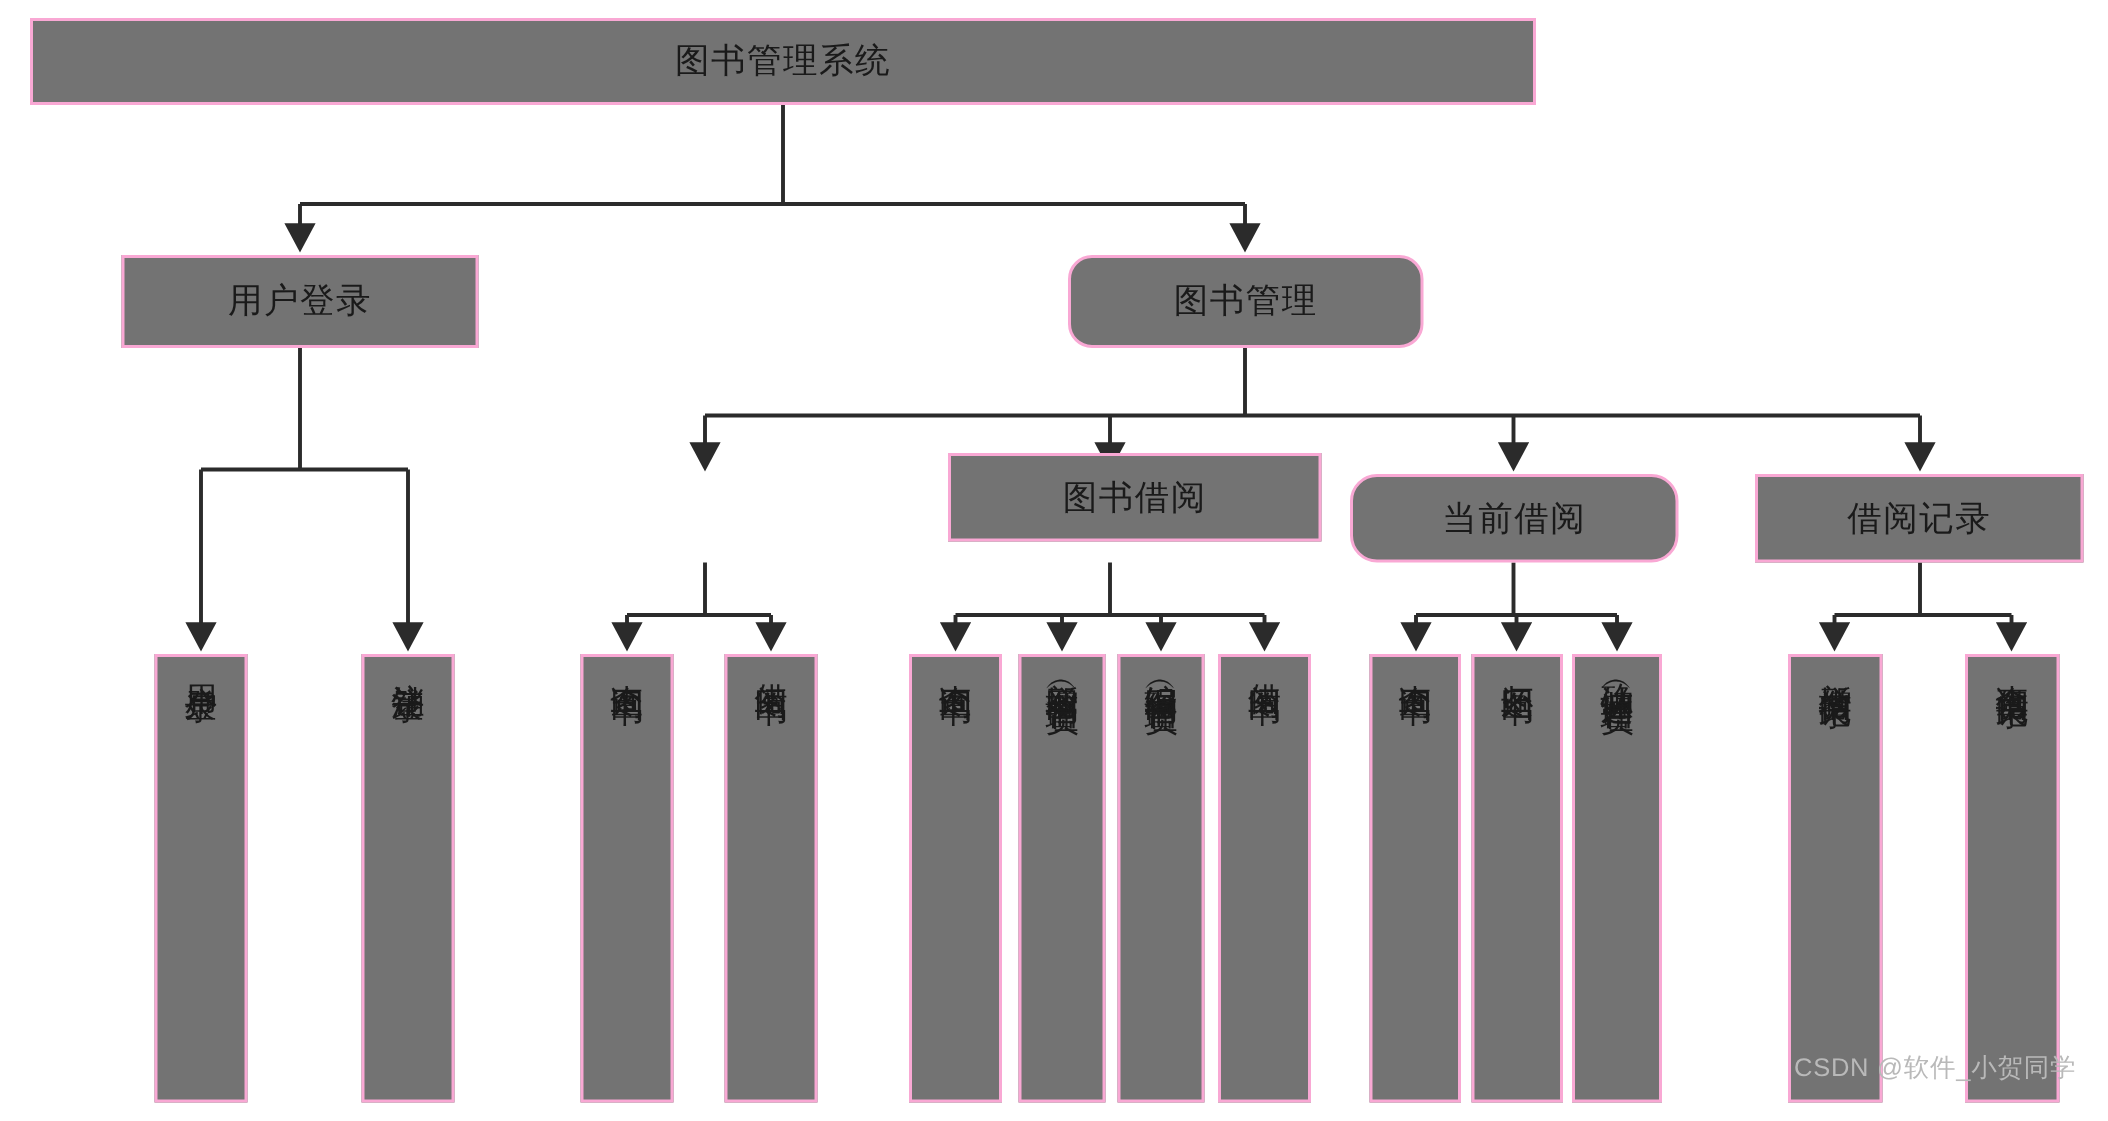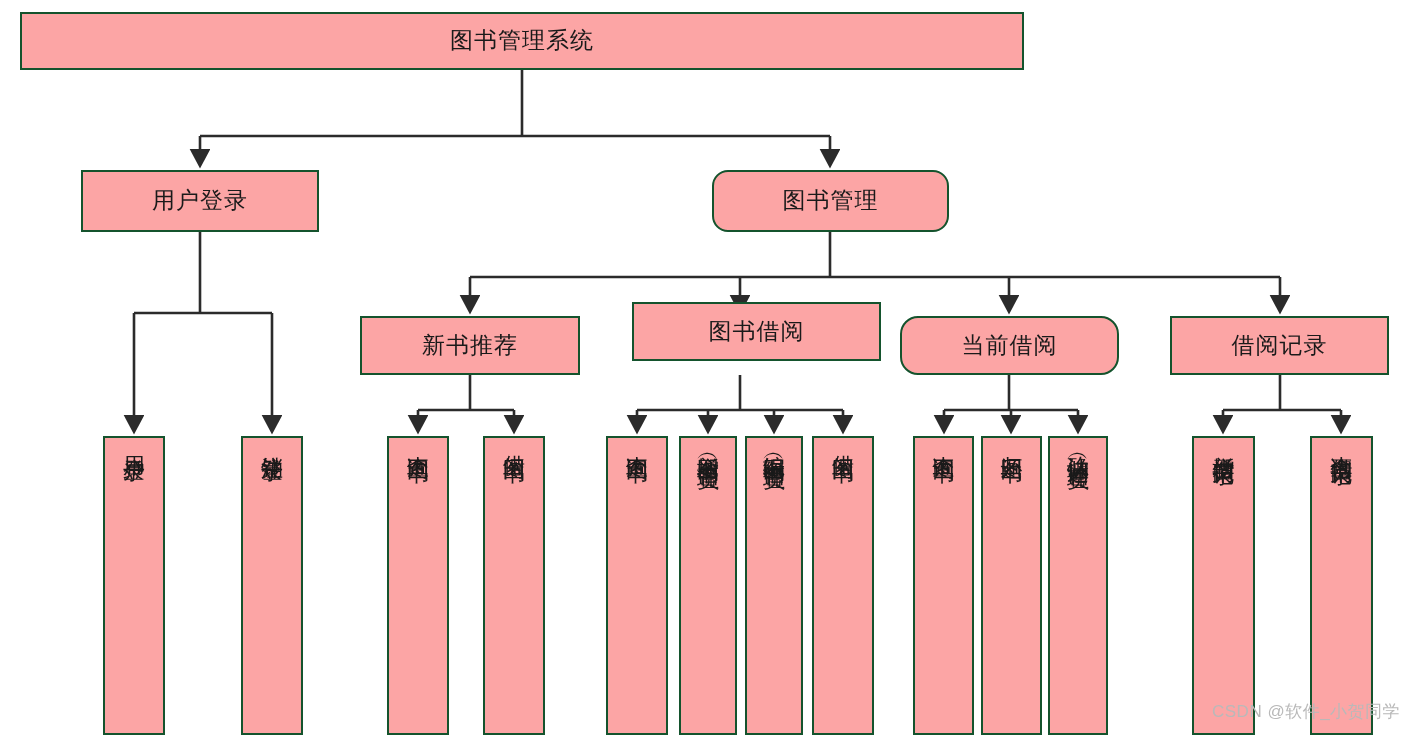--- a/index.html
+++ b/index.html
@@ -22,22 +22,22 @@
     position: absolute;
     left: 0;
     top: 0;
     width: 1405px;
     height: 747px;
     pointer-events: none;
   }
   .node {
     position: absolute;
     box-sizing: border-box;
-    background: #fca5a5;
-    border: 2px solid #14532d;
+    background: #737373;
+    border: 2px solid #f9a8d4;
     display: flex;
     align-items: center;
     justify-content: center;
     color: #1a1a1a;
   }
   .node.horiz {
     font-size: 23px;
     letter-spacing: 1px;
     line-height: 1.2;
   }
@@ -125,23 +125,20 @@
     <span>图书管理系统</span>
   </div>
 
   <div class="node horiz" style="left: 81px; top: 170px; width: 238px; height: 62px;">
     <span>用户登录</span>
   </div>
   <div class="node horiz" style="left: 712px; top: 170px; width: 237px; height: 62px; border-radius: 16px;">
     <span>图书管理</span>
   </div>
 
-  <div class="node horiz" style="left: 360px; top: 316px; width: 220px; height: 59px;">
-    <span>新书推荐</span>
-  </div>
   <div class="node horiz" style="left: 632px; top: 302px; width: 249px; height: 59px;">
     <span>图书借阅</span>
   </div>
   <div class="node horiz" style="left: 900px; top: 316px; width: 219px; height: 59px; border-radius: 18px;">
     <span>当前借阅</span>
   </div>
   <div class="node horiz" style="left: 1170px; top: 316px; width: 219px; height: 59px;">
     <span>借阅记录</span>
   </div>
 
@@ -178,15 +175,15 @@
   <div class="node vert" style="left: 1048px; top: 436px; width: 60px; height: 299px;">
     <span class="vlabel">确认归还（管理员）</span>
   </div>
   <div class="node vert" style="left: 1192px; top: 436px; width: 63px; height: 299px;">
     <span class="vlabel">新增借阅记录</span>
   </div>
   <div class="node vert" style="left: 1310px; top: 436px; width: 63px; height: 299px;">
     <span class="vlabel">查询借阅记录</span>
   </div>
 
-  <div class="watermark" style="left: 1196px; top: 700px; margin-left: 16px;">CSDN @软件_小贺同学</div>
+  <div class="watermark" style="left: 1196px; top: 700px;">CSDN @软件_小贺同学</div>
 
 </div>
 
 </body></html>

